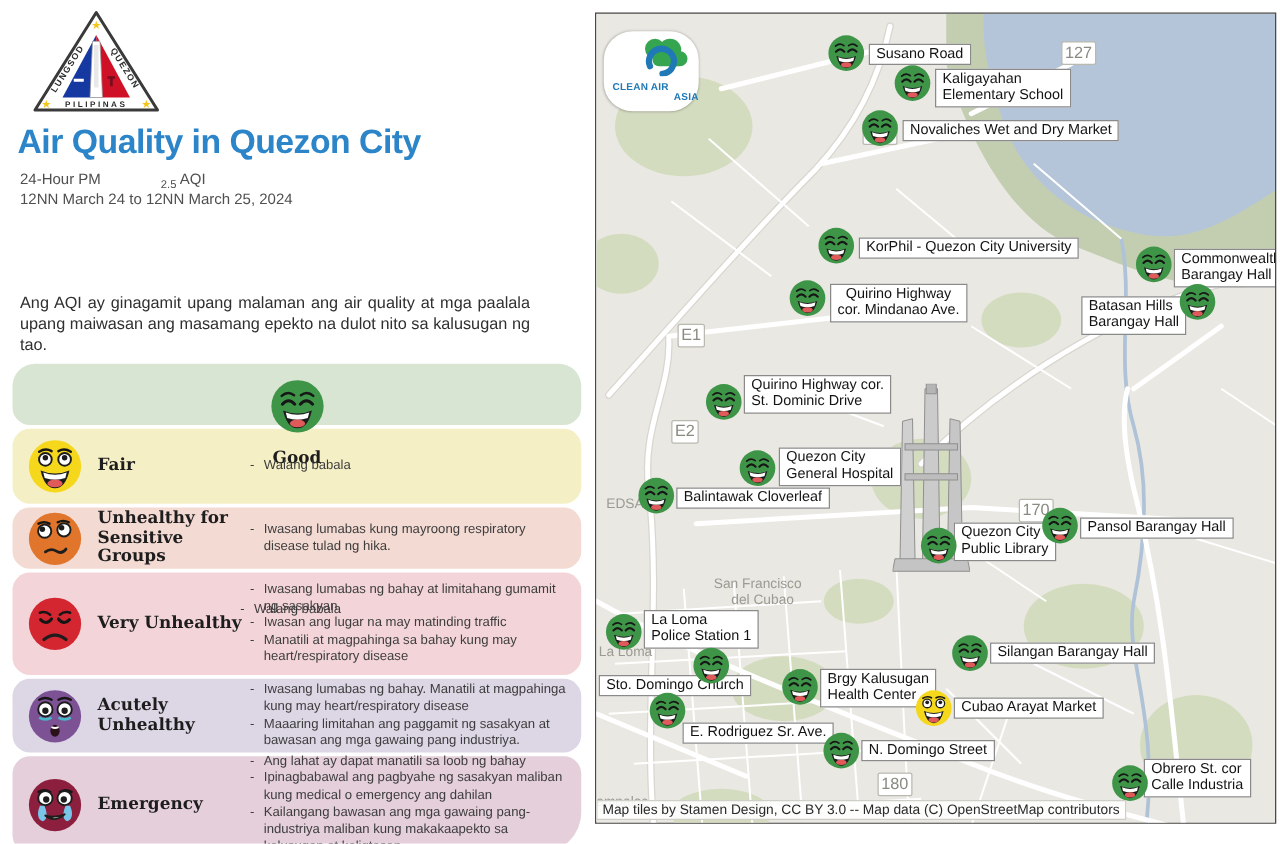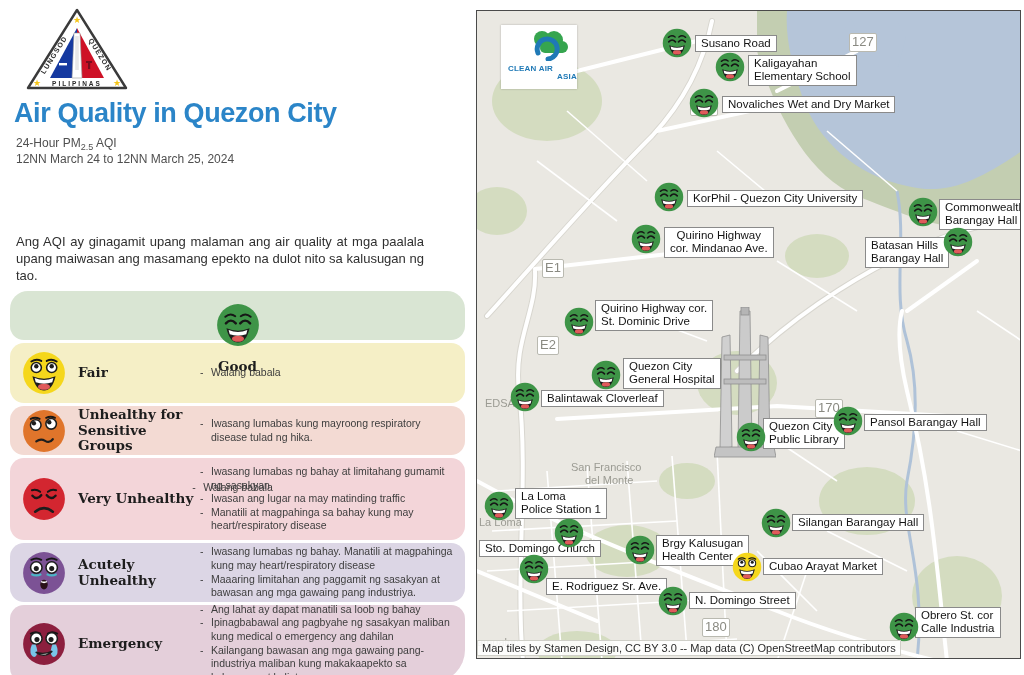--- a/index.html
+++ b/index.html
@@ -3,21 +3,21 @@
 <meta charset="utf-8">
 <style>
   html,body{margin:0;padding:0;background:#ffffff;}
   .page{position:relative;width:1024px;height:675px;background:#fff;overflow:hidden;
         font-family:"Liberation Sans",sans-serif;color:#222;}
   
   .seal{position:absolute;left:22px;top:6px;width:110px;height:90px;}
   .title{position:absolute;left:14px;top:98px;width:450px;font-size:27px;font-weight:bold;
          color:#2b85c8;letter-spacing:-0.4px;}
   .sub1{position:absolute;left:16px;top:136px;font-size:12px;color:#4f4f4f;}
-  .sub1 sub{font-size:9px;}
+  .sub1 sub{font-size:9px;margin-left:48px;}
   .sub2{position:absolute;left:16px;top:152px;font-size:12px;color:#4f4f4f;}
   .aqi-heading{position:absolute;left:14px;top:202px;font-size:21px;font-weight:bold;color:#2b85c8;}
   .aqi-desc{position:absolute;left:16px;top:234px;width:408px;font-size:13px;line-height:1.3;
             color:#2f2f2f;text-align:justify;}
   .legend{position:absolute;left:10px;top:291px;width:455px;}
   .lg-row{display:flex;align-items:center;margin-bottom:3px;border-radius:14px;box-sizing:border-box;}
   .lg-row:nth-child(1){height:49px;border-top-left-radius:18px;border-top-right-radius:18px;}
   .lg-row:nth-child(2){height:60px;}
   .lg-row:nth-child(3){height:49px;}
   .lg-row:nth-child(4){height:82px;}
@@ -27,22 +27,22 @@
   .lg-label{flex:0 0 122px;font-family:"DejaVu Serif",serif;font-weight:bold;font-size:13.5px;
             color:#1d1d1d;line-height:1.18;}
   .lg-bullets{flex:1;padding-right:10px;font-size:10.5px;color:#3d3d3d;line-height:1.3;}
   .lg-bullet{display:flex;}
   .lg-dash{flex:0 0 11px;}
   
   .map{position:absolute;left:476px;top:10px;width:545px;height:649px;border:1.5px solid #4a4a4a;
        box-sizing:border-box;background:#eae8e2;overflow:hidden;}
   .map svg.base{position:absolute;left:0;top:0;}
   .tower{position:absolute;left:237px;top:296px;}
-  .caa-logo{position:absolute;left:24px;top:14px;width:76px;height:64px;background:#fff;
-            box-shadow:0 0 2px rgba(0,0,0,.25);text-align:center;padding-top:2px;box-sizing:border-box;}
+  .caa-logo{position:absolute;left:6px;top:14px;width:76px;height:64px;background:#fff;
+            box-shadow:0 0 2px rgba(0,0,0,.25);text-align:center;padding-top:2px;box-sizing:border-box;border-radius:23px;}
   .caa-text1{font-size:8px;font-weight:bold;color:#1f79b6;letter-spacing:.2px;line-height:1.05;text-align:left;padding-left:7px;}
   .caa-text2{font-size:8px;font-weight:bold;color:#1f79b6;letter-spacing:.2px;line-height:1.05;text-align:right;padding-left:7px;}
   .place-label{position:absolute;color:#9b9b93;font-size:11px;white-space:nowrap;}
   .shield{position:absolute;background:#fff;border:1px solid #b9b9b0;border-radius:2px;color:#8a8a82;
           font-size:13px;padding:0 2px;line-height:1.3;margin-left:20px;}
   .marker-face{position:absolute;transform:translate(-50%,-50%);}
   .marker-label{position:absolute;background:#fff;border:1px solid #8a8a8a;padding:1px 5px;
                 font-size:11.5px;line-height:1.16;color:#141414;white-space:nowrap;}
   .attribution{position:absolute;left:0px;bottom:2px;background:rgba(255,255,255,.88);
                border:1px solid #cfcfc8;font-size:11px;color:#2a2a2a;padding:1px 4px;white-space:nowrap;}
@@ -315,21 +315,21 @@
         </g>
         <path d="M30,26 a10,10 0 1 1 10,6" stroke="#1f79b6" stroke-width="5" fill="none" stroke-linecap="round"></path>
       </svg>
       <div class="caa-text1">CLEAN AIR</div>
       <div class="caa-text2">ASIA</div>
     </div>
 
     <div id="place-labels">
         <div class="place-label" style="left: 8px; top: 386px;">EDSA</div>
         <div class="place-label" style="left: 94px; top: 450px;">San Francisco</div>
-        <div class="place-label" style="left: 108px; top: 463px;">del Monte</div>
+        <div class="place-label" style="left: 108px; top: 463px;">del Cubao</div>
         <div class="place-label" style="left: 2px; top: 505px;">La Loma</div>
         <div class="place-label" style="left: 0px; top: 625px;">ampaloc</div>
       </div>
     <div id="road-shields">
         <div class="shield" style="left: 352px; top: 22px;">127</div>
         <div class="shield" style="left: 193px; top: 86px;">158</div>
         <div class="shield" style="left: 45px; top: 248px;">E1</div>
         <div class="shield" style="left: 40px; top: 325px;">E2</div>
         <div class="shield" style="left: 318px; top: 388px;">170</div>
         <div class="shield" style="left: 205px; top: 607px;">180</div>

